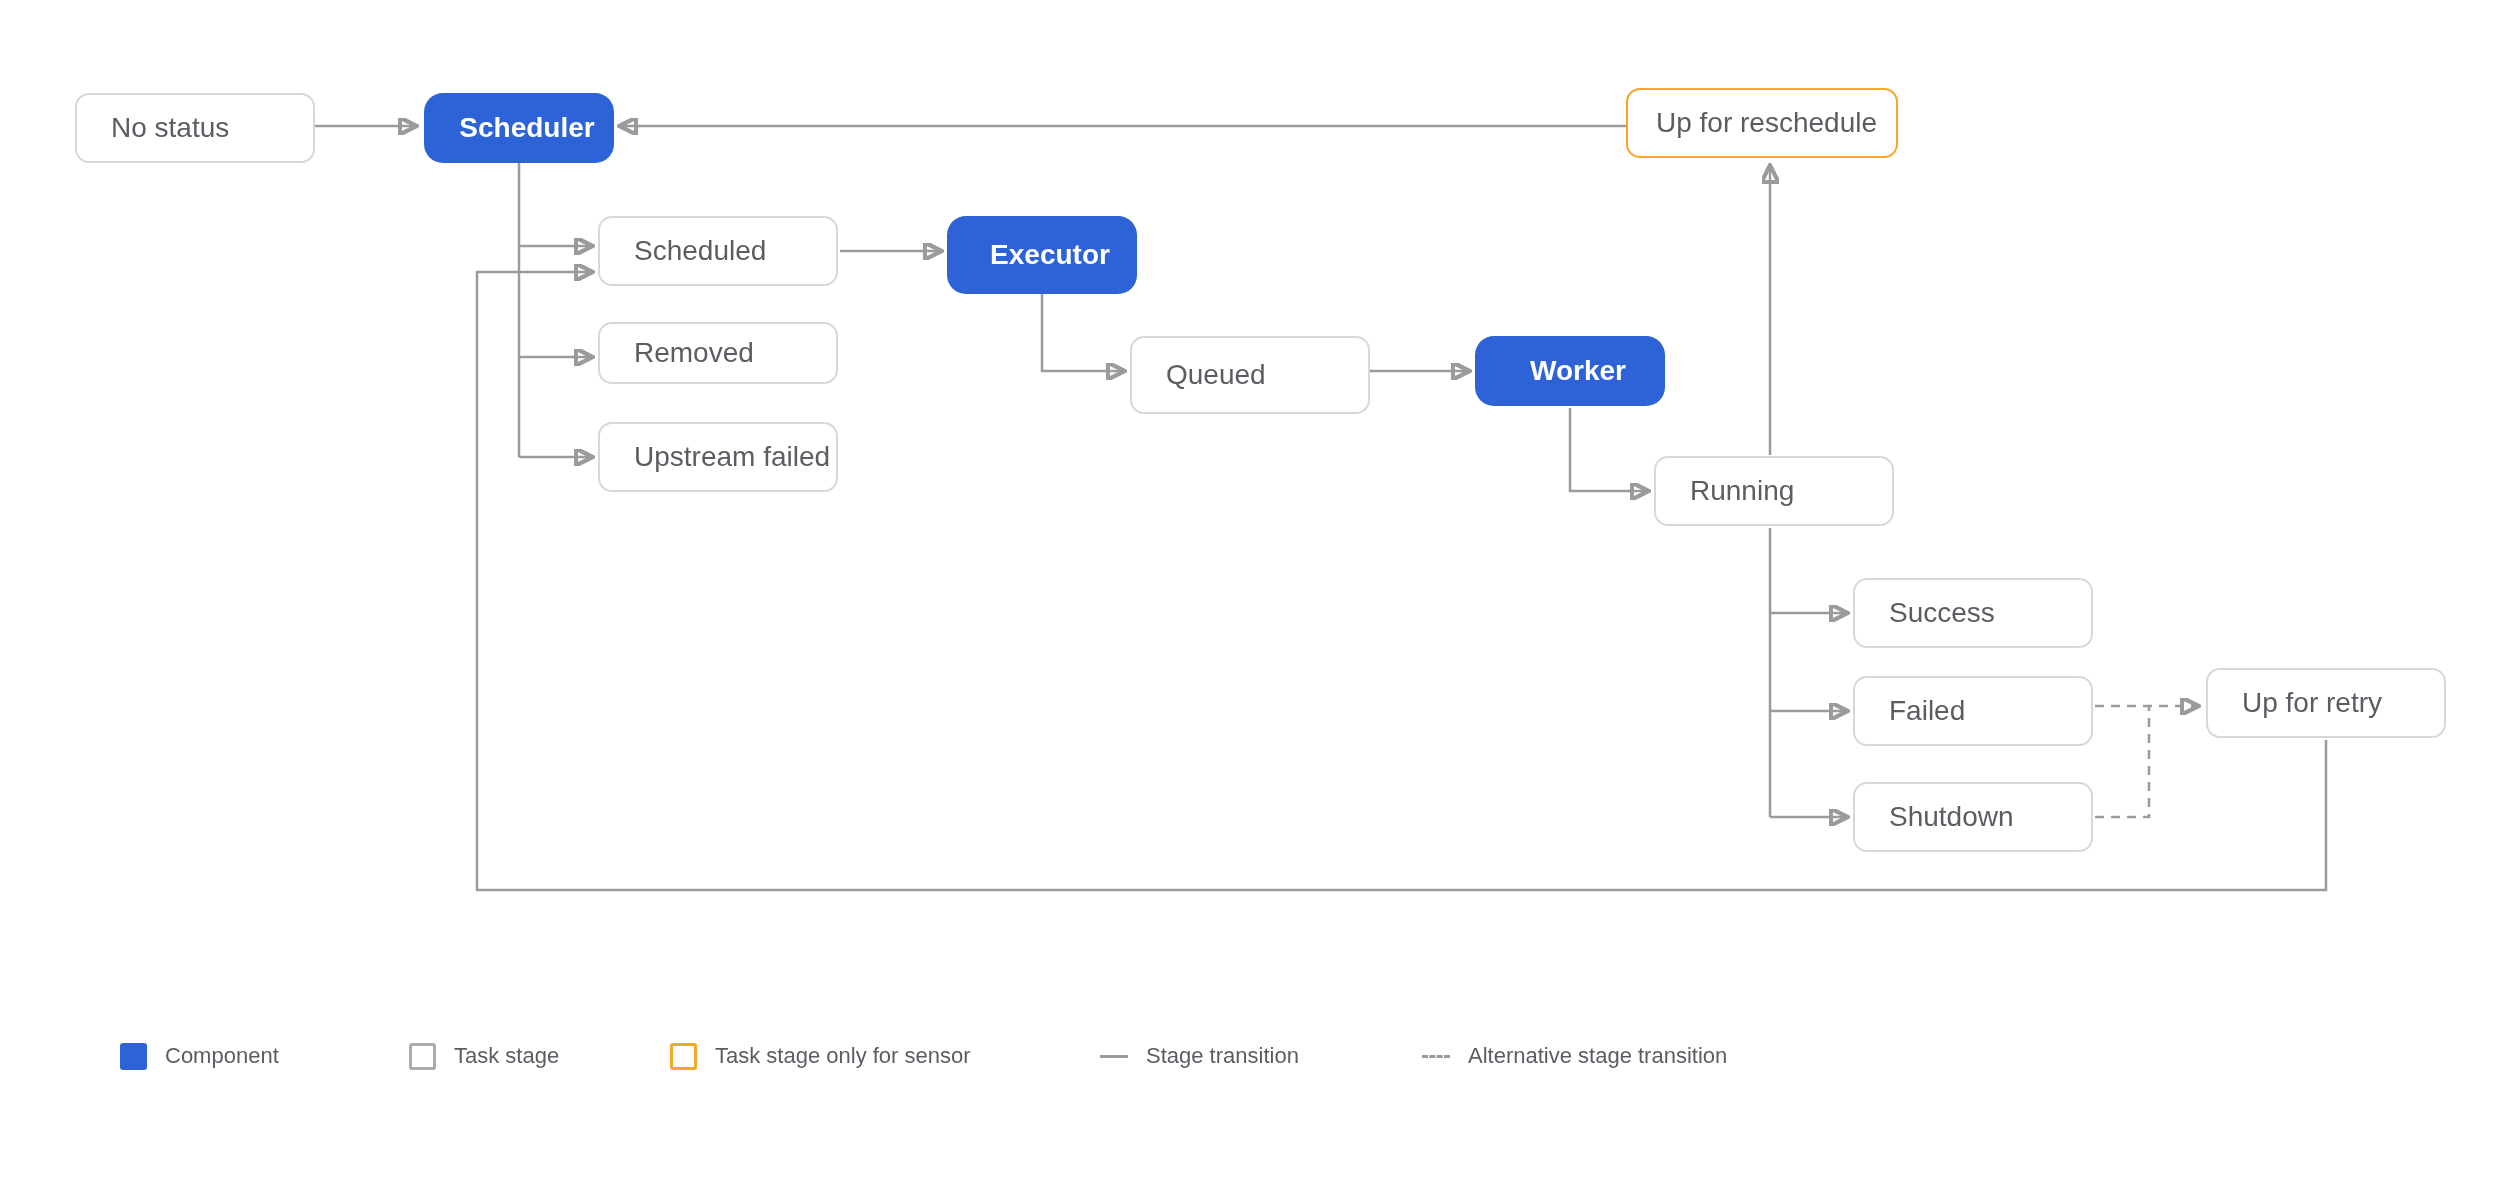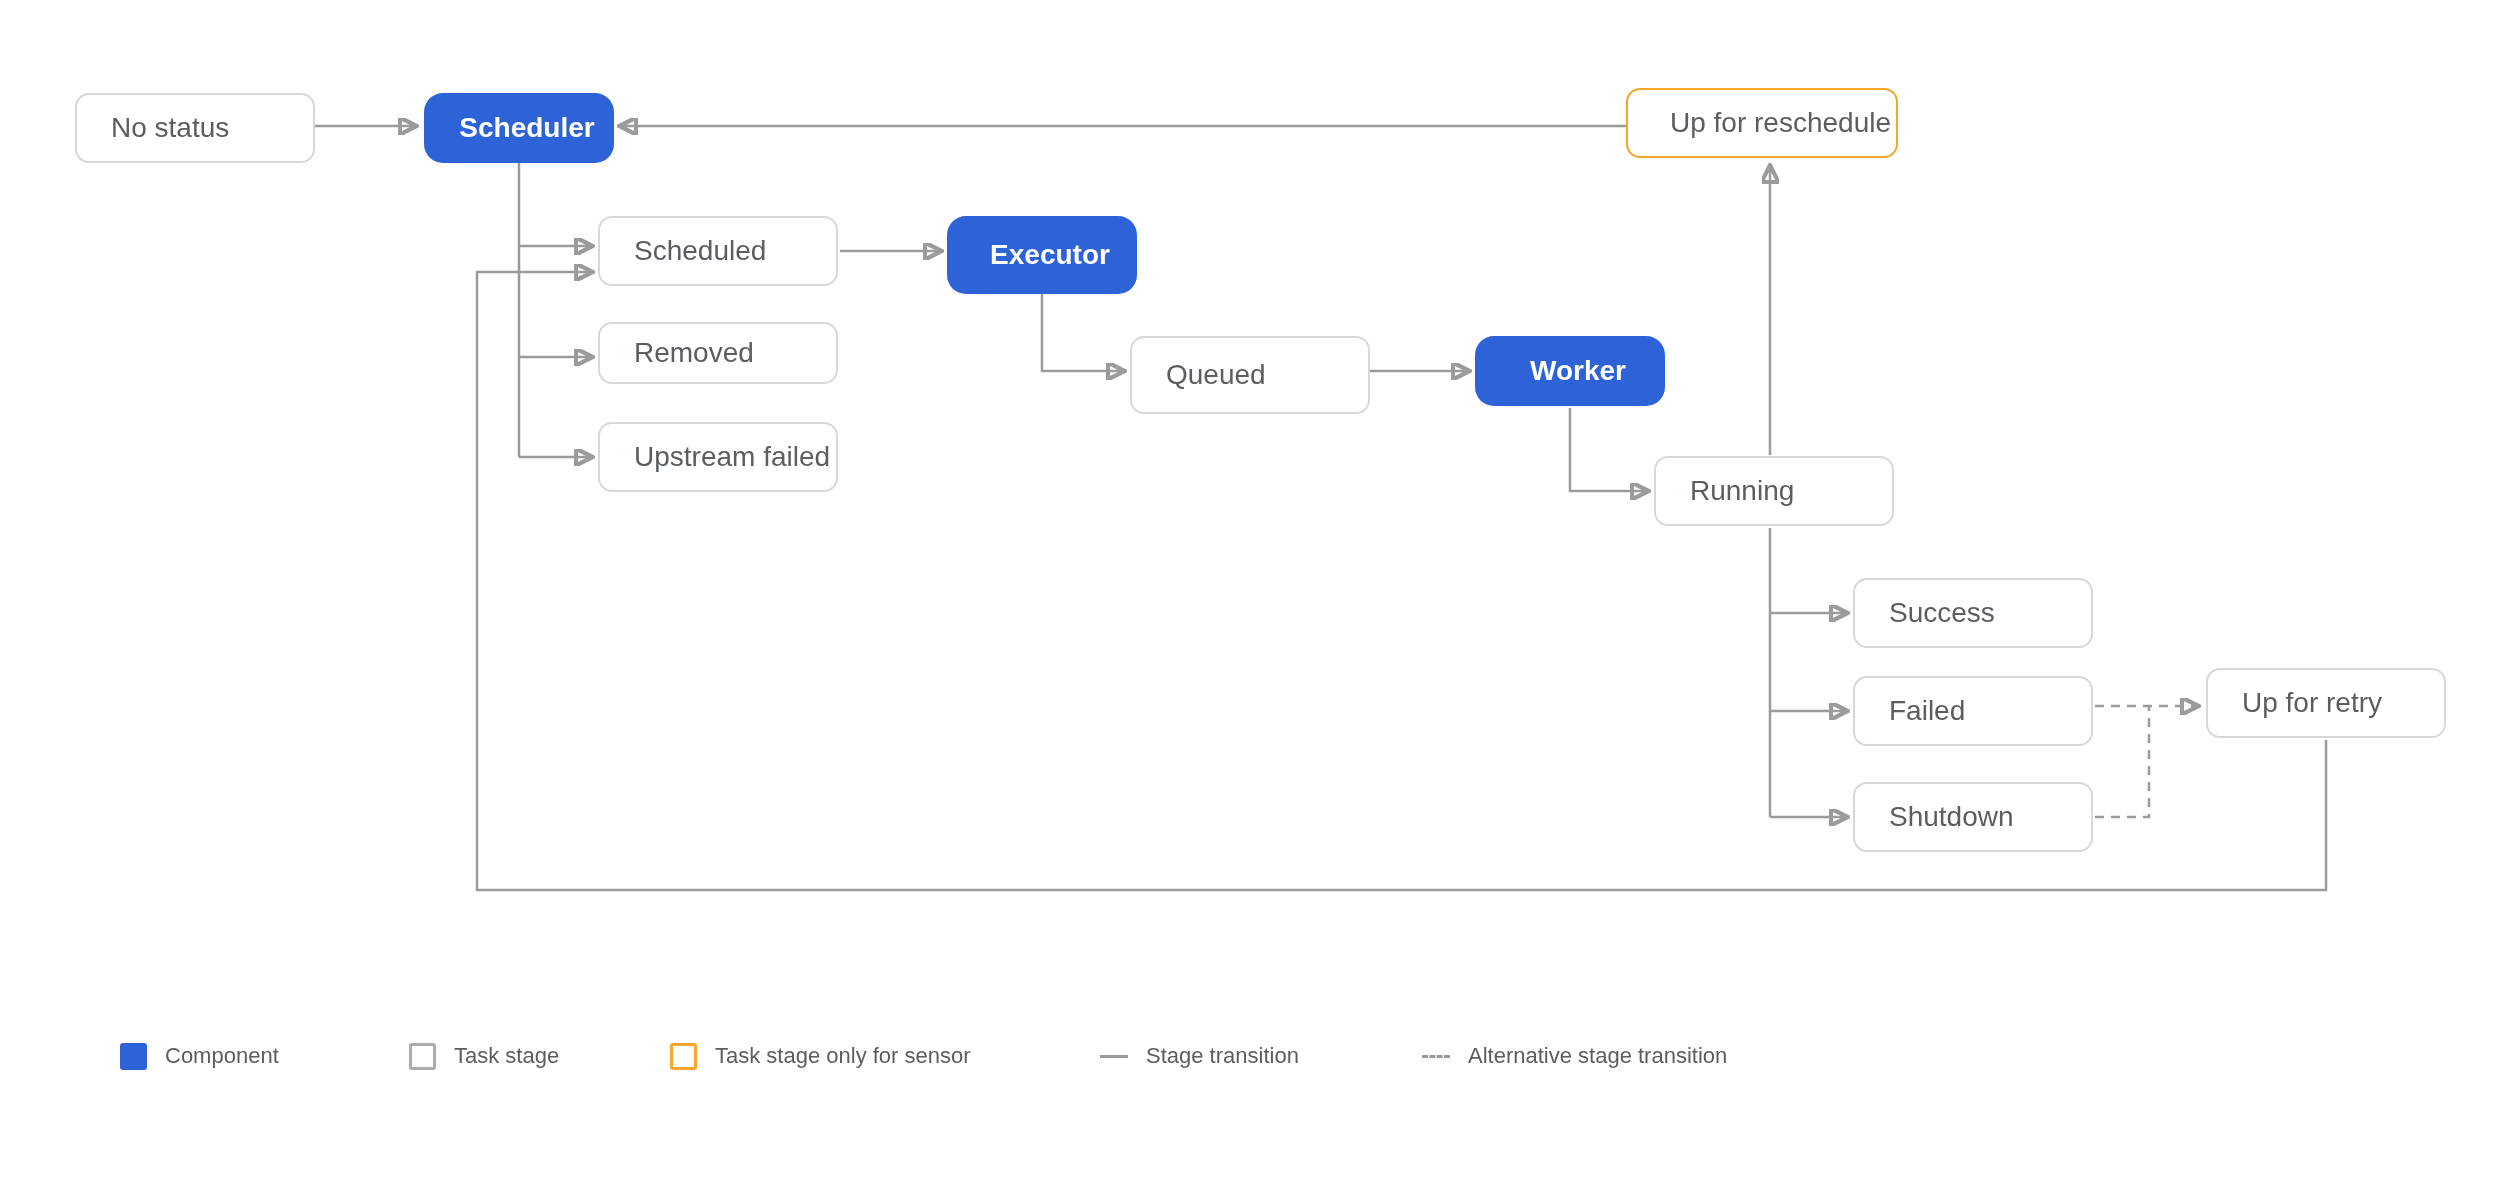--- a/index.html
+++ b/index.html
@@ -33,21 +33,21 @@
     white-space:nowrap;
   }
   .node--task{
     border:2px solid var(--task-border);
     border-radius:14px;
     padding-left:34px;
   }
   .node--sensor{
     border:2px solid var(--sensor-border);
     border-radius:14px;
-    padding-left:42px;
+    padding-left:28px;
   }
   .node--component{
     background:var(--component-fill);
     color:var(--component-text);
     border-radius:19px;
     justify-content:center;
     font-weight:700;
     padding-left:16px;
   }
   .legend{

